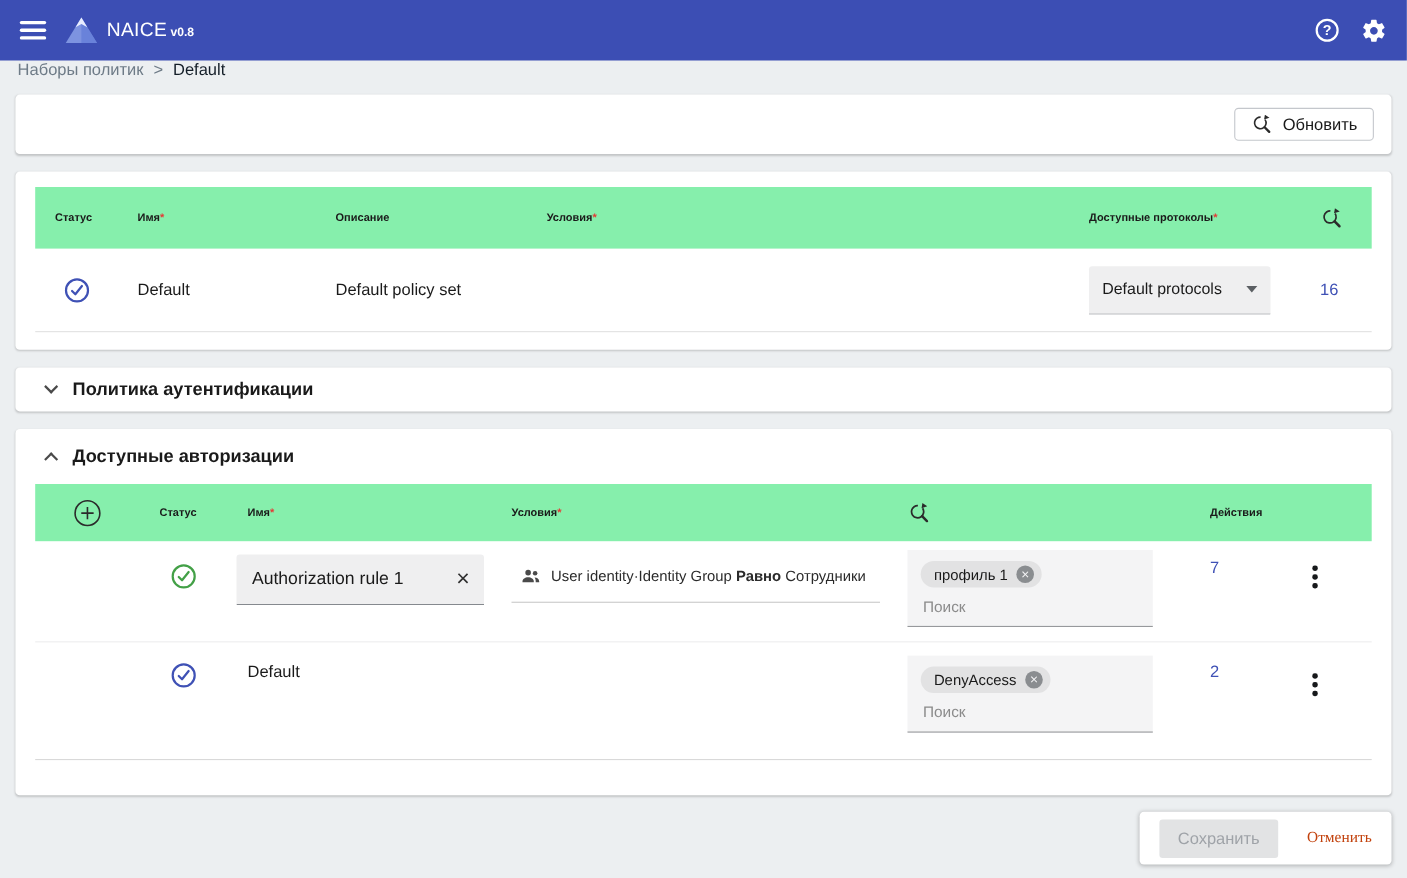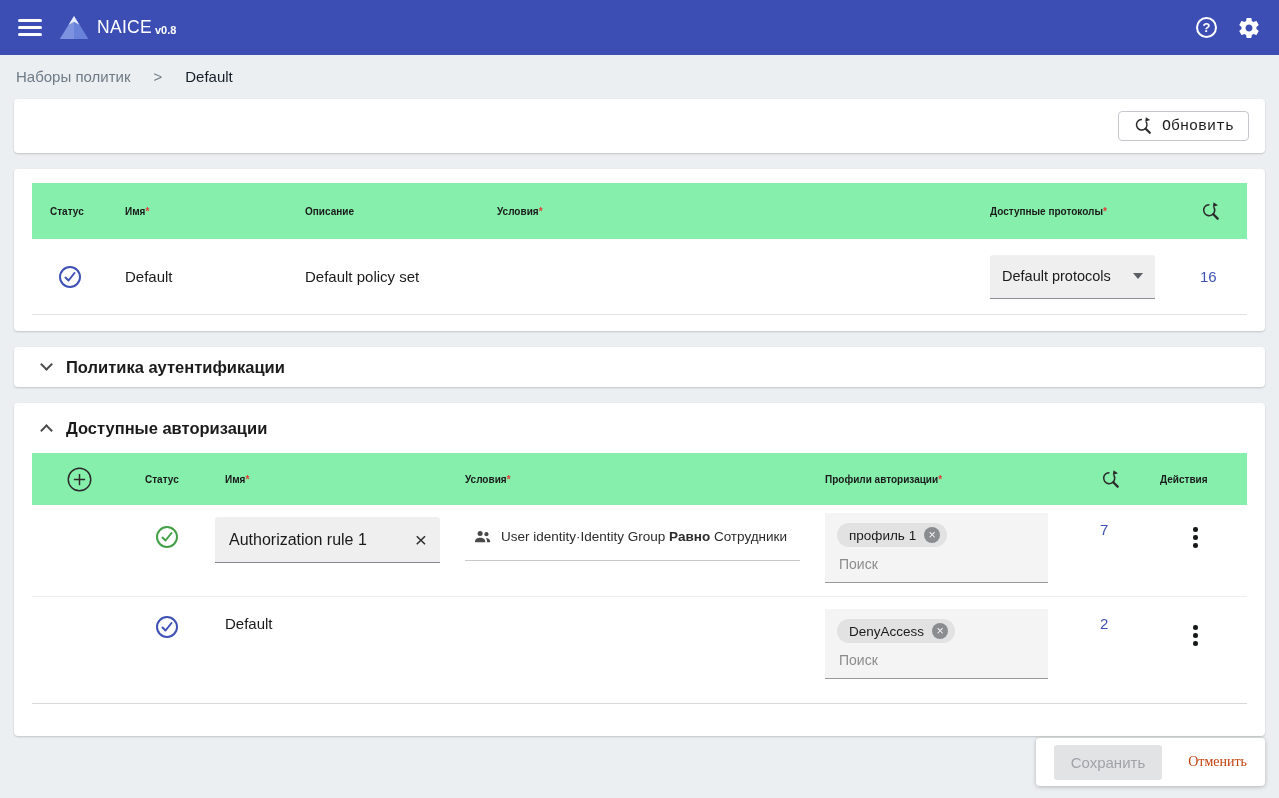--- a/index.html
+++ b/index.html
@@ -13,29 +13,29 @@
   .logo{display:flex;align-items:center;margin-left:16px;z-index:2}
   .logo svg{margin-right:7px}
   .logo-text{font-weight:normal;font-size:17.5px;letter-spacing:.3px}
   .logo-ver{font-size:11px;font-weight:bold;margin-left:3px;margin-top:5px}
   .appbar-title{position:absolute;left:180px;right:180px;text-align:center;font-size:17px;font-weight:bold;pointer-events:none}
   .appbar-right{margin-left:auto;display:flex;align-items:center;gap:20px;z-index:2}
   .help-icon{width:21px;height:21px;border:2px solid #fff;border-radius:50%;display:flex;align-items:center;justify-content:center;font-size:13px;font-weight:bold;cursor:pointer}
   .gear-icon{cursor:pointer;display:flex}
 
   
-  .breadcrumb{display:flex;align-items:center;gap:23px;padding:13px 16px 14px;font-size:15px}
+  .breadcrumb{display:flex;align-items:center;gap:9px;padding:0 16px 14px;font-size:15px}
   .bc-parent{color:#6e7b87;cursor:pointer}
   .bc-sep{color:#6e7b87}
   .bc-current{color:#141e28}
 
   
   .card{background:#fff;border-radius:4px;margin:0 14px 16px;box-shadow:0 1px 2px rgba(0,0,0,.18)}
   .toolbar-card{height:54px;display:flex;align-items:center;justify-content:flex-end;padding:0 16px}
-  .btn-refresh{display:flex;align-items:center;gap:9px;background:#fff;border:1px solid #c4c7cc;border-radius:4px;padding:4px 14px;height:30px;font-size:15px;font-family:Liberation Mono, monospace;color:#1a1a1a;cursor:pointer}
+  .btn-refresh{display:flex;align-items:center;gap:9px;background:#fff;border:1px solid #c4c7cc;border-radius:4px;padding:4px 14px;height:30px;font-size:15px;font-family:Liberation Sans, sans-serif;color:#1a1a1a;cursor:pointer}
 
   
   .twrap{padding:14px 18px 16px}
   .grid{display:grid}
   .pgrid{grid-template-columns:75px 180px 192px 493px 210px 67px}
   .agrid{grid-template-columns:95px 80px 240px 360px 275px 60px 107px}
   .thead{background:#86efac;font-weight:bold;align-items:center;font-size:10px}
   .pthead{min-height:56px}
   .athead{min-height:52px}
   .cell{padding-left:18px;min-width:0}
@@ -204,21 +204,20 @@
     <div class="grid agrid thead athead">
       <div class="cell cell-center add-btn">
         <svg viewBox="0 0 24 24" width="27" height="27">
           <circle cx="12" cy="12" r="10" fill="none" stroke="#2b2b2b" stroke-width="1.3"></circle>
           <path d="M12 7v10M7 12h10" stroke="#2b2b2b" stroke-width="1.3"></path>
         </svg>
       </div>
       <div class="cell" style="padding-left:18px"><span>Статус</span></div>
       <div class="cell"><span>Имя</span><span class="req">*</span></div>
       <div class="cell"><span>Условия</span><span class="req">*</span></div>
-      <div class="cell"><span>Профили авторизации</span><span class="req">*</span></div>
       <div class="cell">
         <svg class="hits-icon" viewBox="0 0 24 24" width="21" height="21">
           <g fill="none" stroke="currentColor" stroke-width="1.8">
             <circle cx="10.5" cy="10.5" r="6.3" stroke-dasharray="33 7" transform="rotate(-35 10.5 10.5)"></circle>
             <line x1="15.2" y1="15.2" x2="20.2" y2="20.2" stroke-width="2.6" stroke-linecap="round"></line>
           </g>
           <polygon points="15.5,1.5 20.5,4.8 14.6,6.8" fill="currentColor"></polygon>
         </svg>
       </div>
       <div class="cell"><span>Действия</span></div>

